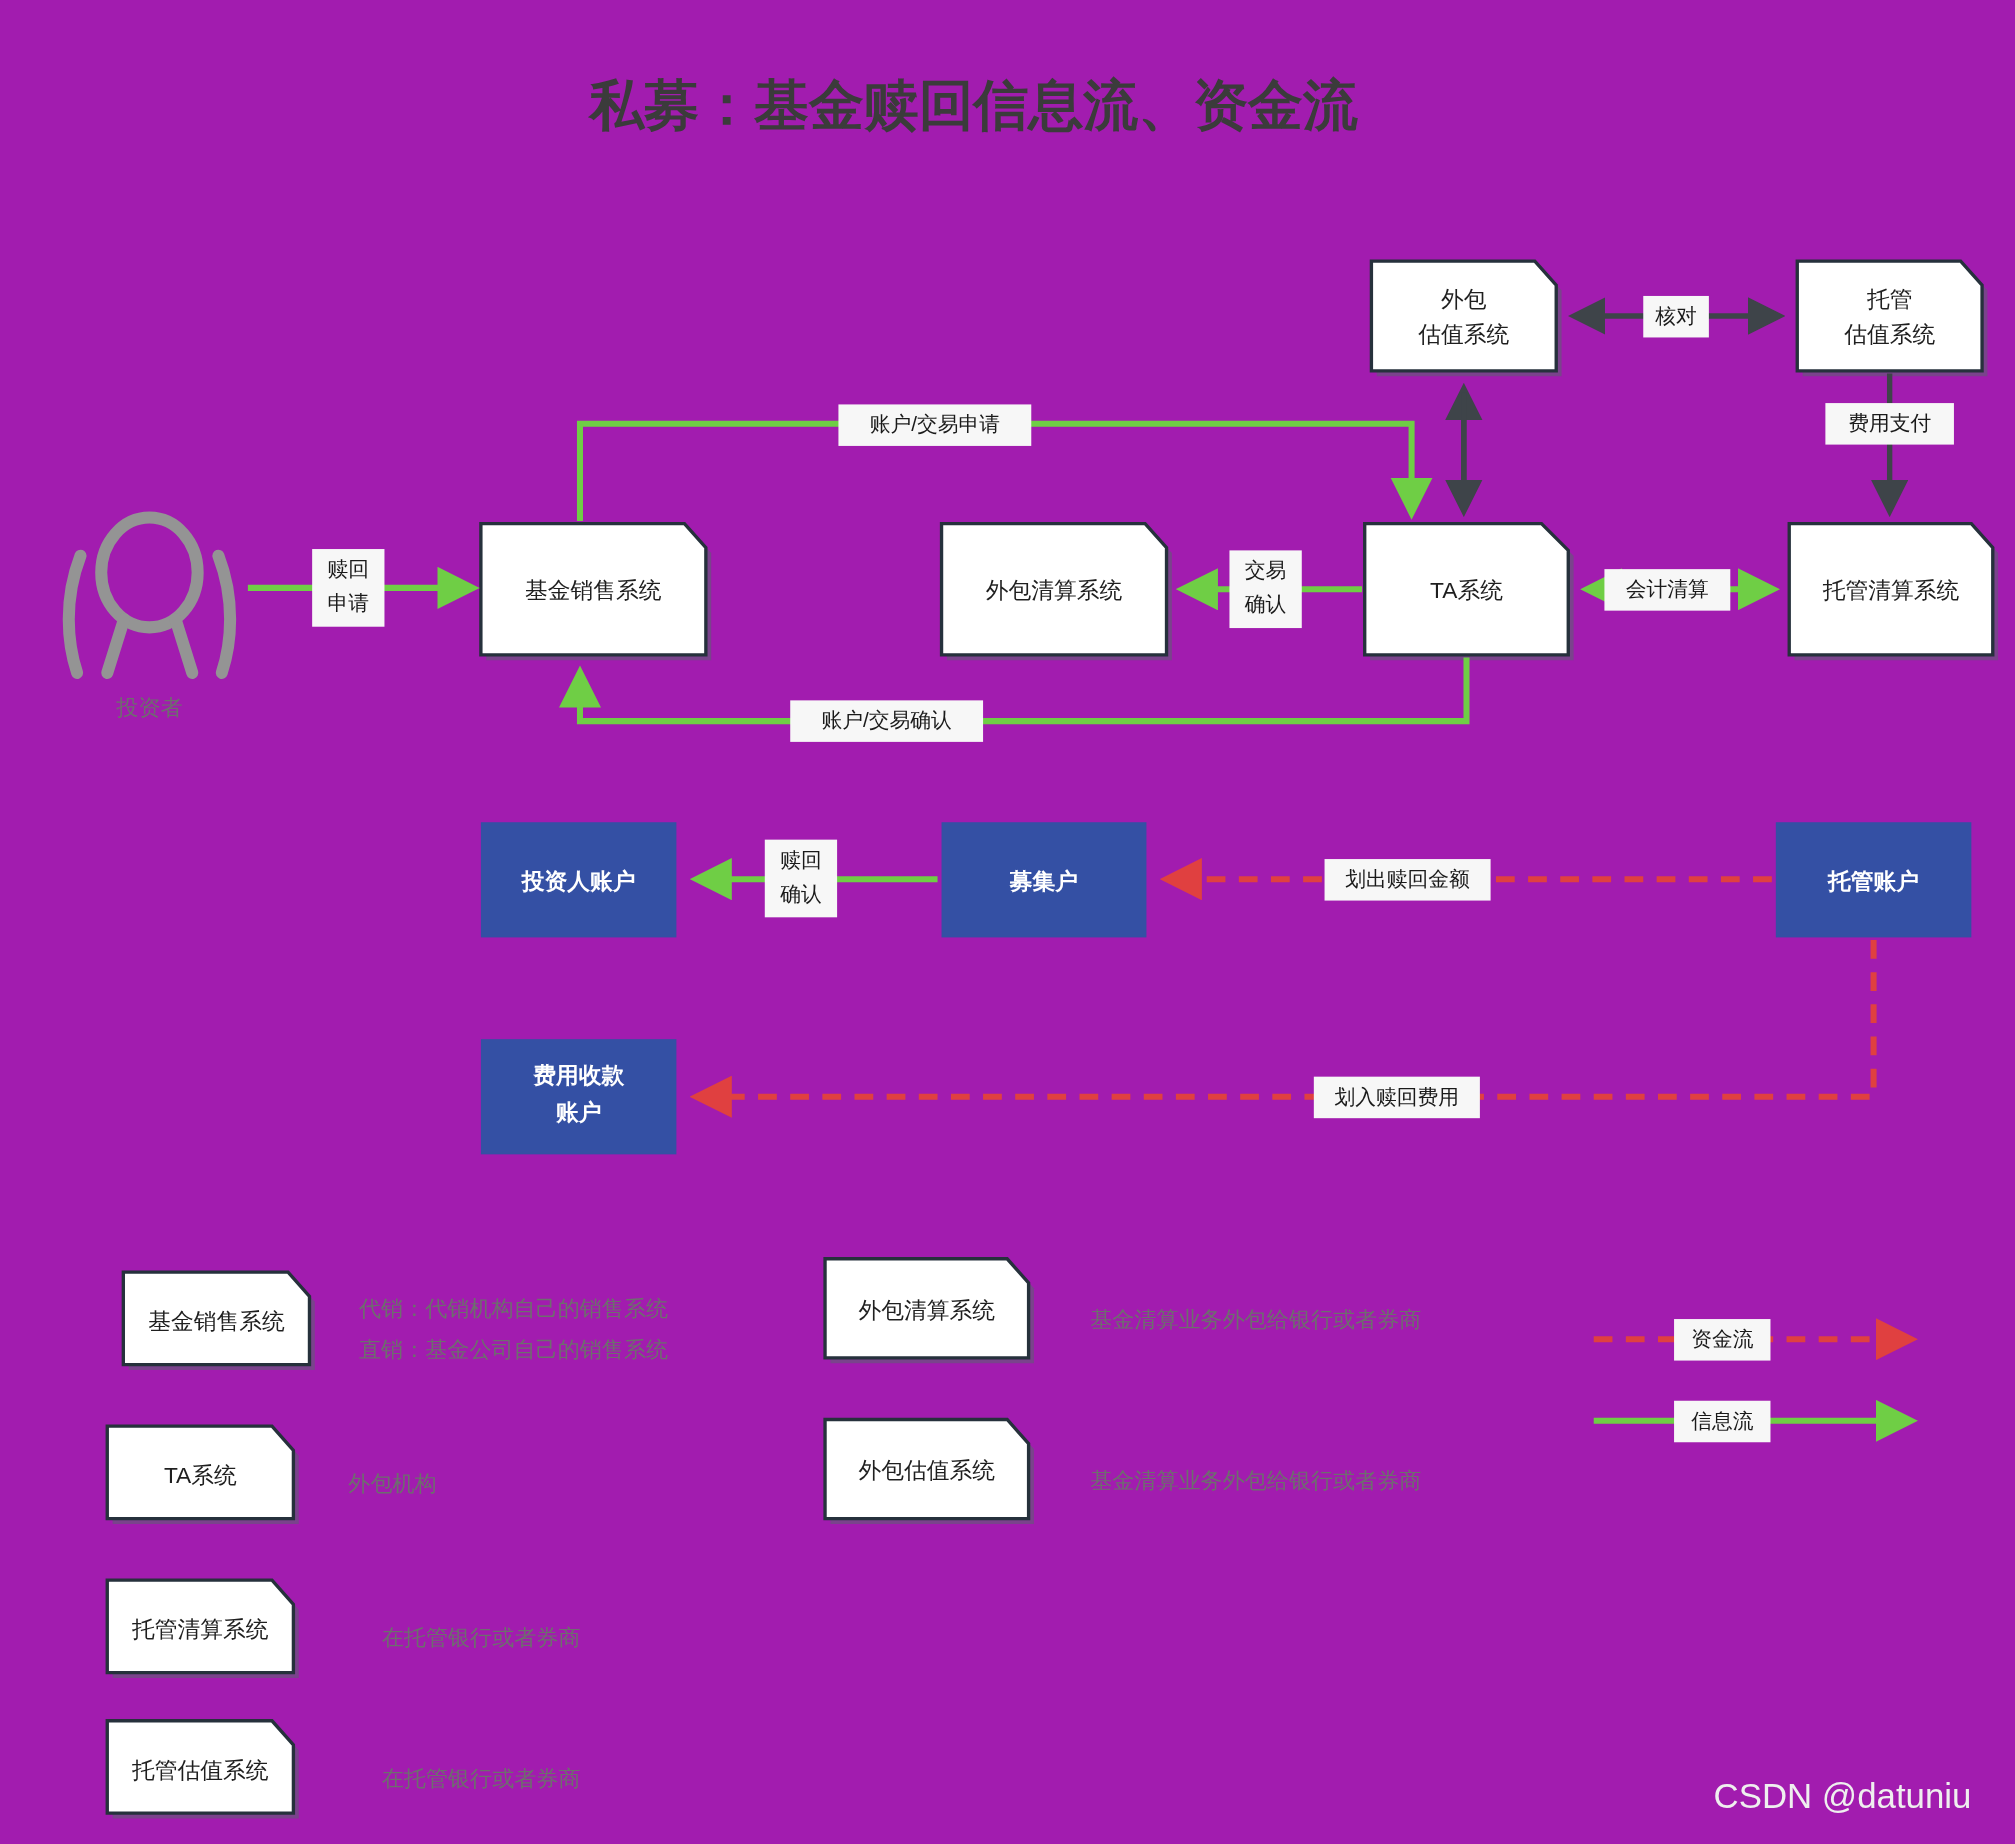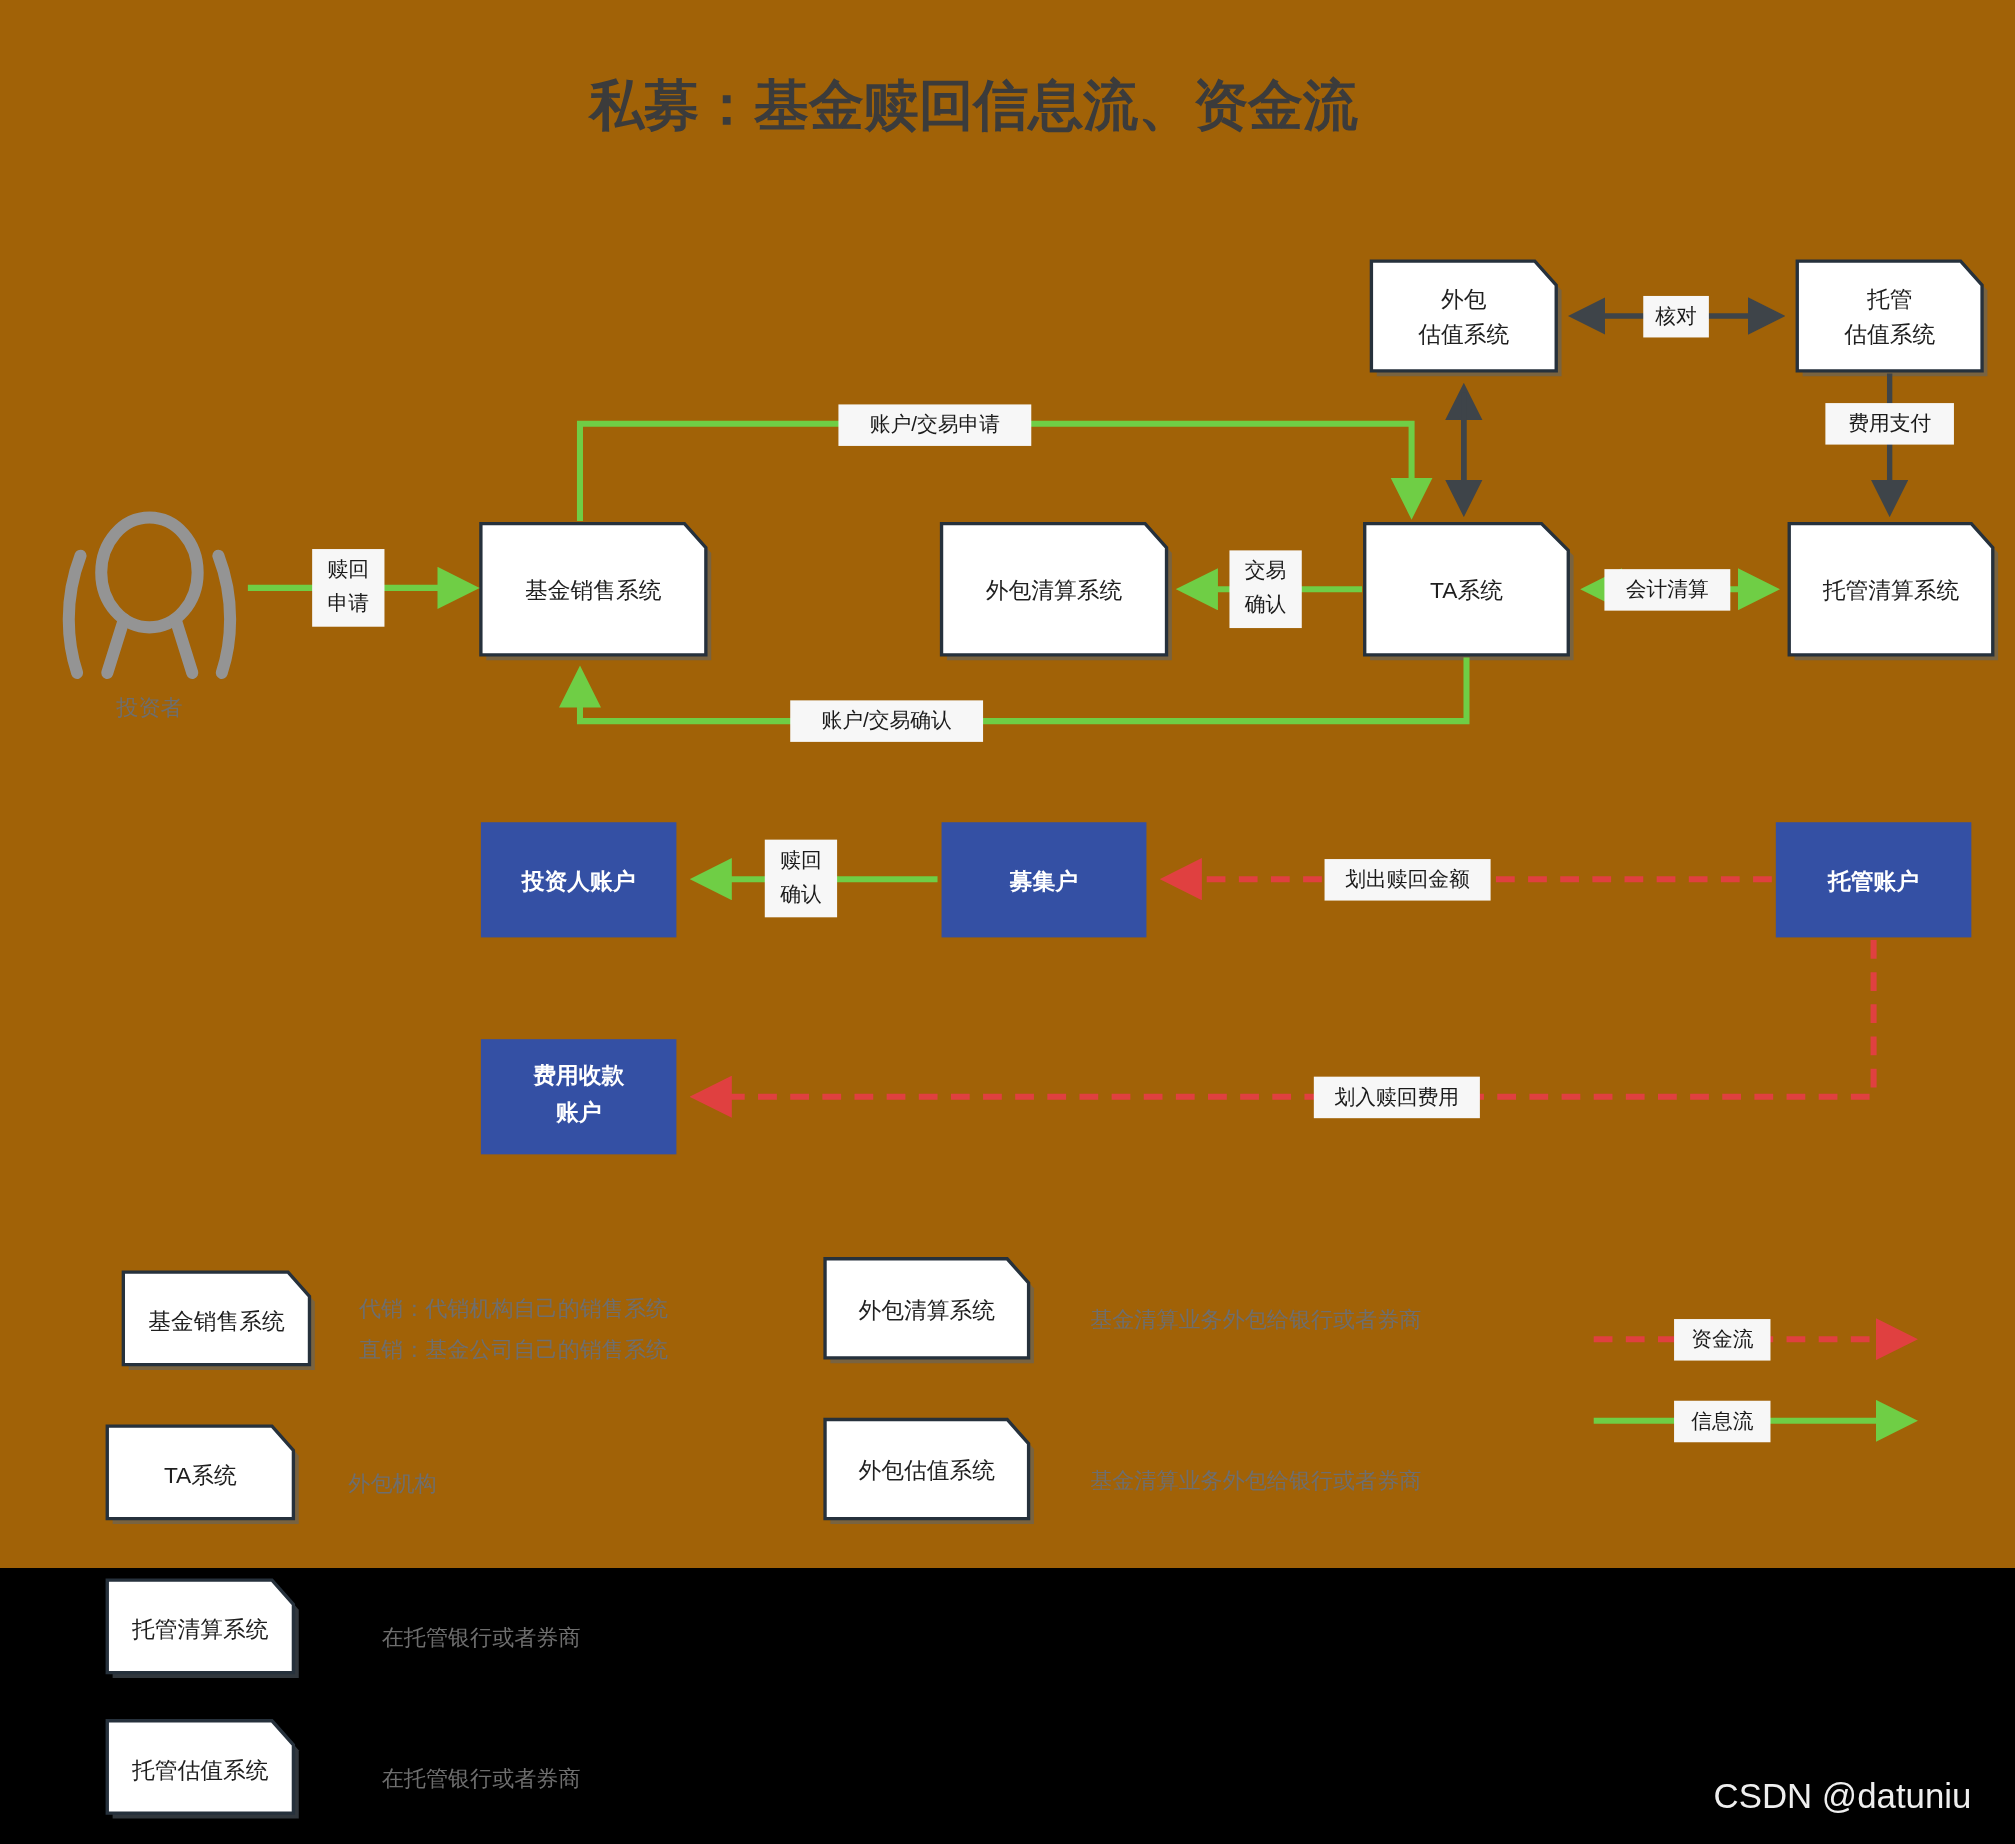--- a/index.html
+++ b/index.html
@@ -10,22 +10,22 @@
   body {
     width: 2015px;
     height: 1844px;
     overflow: hidden;
     font-family: "Liberation Sans", "DejaVu Sans", sans-serif;
     position: relative;
   }
   #stage {
     position: relative;
     width: 2015px;
-    height: 1568px;
-    background: #a16207;
+    height: 1844px;
+    background: #a21caf;
   }
   svg.diagram {
     position: absolute;
     left: 0;
     top: 0;
     width: 2015px;
     height: 1844px;
     display: block;
   }
   .title-text {

